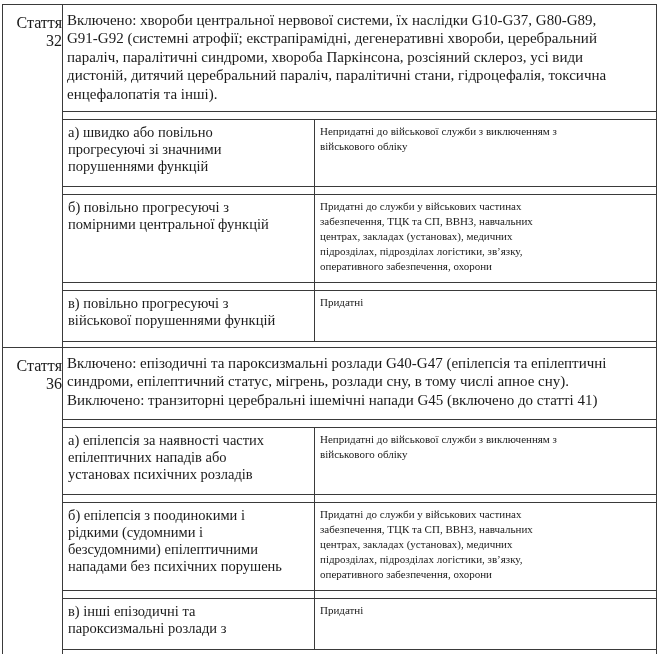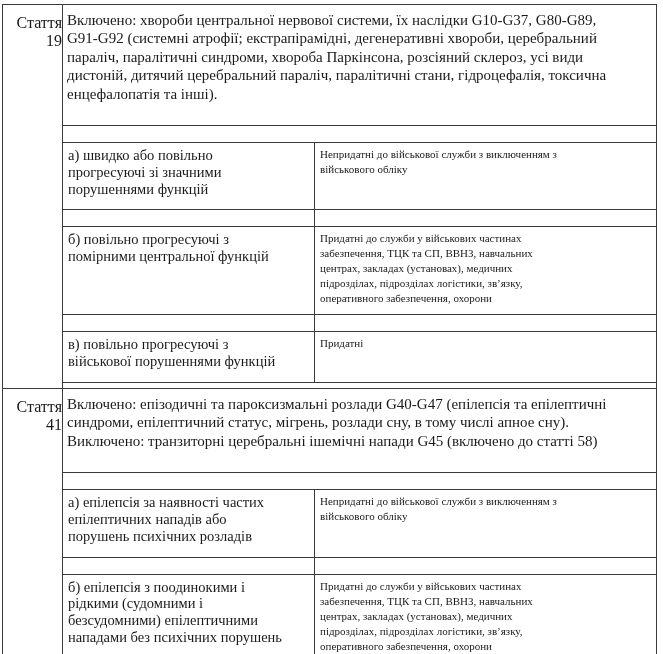--- a/index.html
+++ b/index.html
@@ -39,21 +39,21 @@
   }
   .content {
     flex: 1 1 auto;
     min-width: 0;
     box-sizing: border-box;
     padding-bottom: 5px;
   }
   .desc-cell {
     box-sizing: border-box;
     border-bottom: 1px solid #3a3a3a;
-    padding: 6px 4px 22px 4px;
+    padding: 6px 4px 8px 4px;
     font-size: 15px;
     line-height: 18.4px;
     white-space: pre-line;
   }
   .s21 .desc-cell { min-height: 102px; }
   .s22 .desc-cell { min-height: 72px; }
   .sub-rows {
     position: relative;
   }
   
@@ -61,21 +61,21 @@
     content: "";
     position: absolute;
     left: 251px;
     top: 0;
     bottom: 0;
     width: 1px;
     background: #3a3a3a;
   }
   .sub-row {
     display: flex;
-    margin-top: 16px;
+    margin-top: 7px;
     border-top: 1px solid #3a3a3a;
     border-bottom: 1px solid #3a3a3a;
   }
   .cond-cell {
     flex: 0 0 252px;
     width: 252px;
     box-sizing: border-box;
     border-right: 1px solid #3a3a3a;
     padding: 4px 4px 12px 5px;
     font-size: 14.5px;
@@ -95,21 +95,21 @@
   }
 </style>
 </head>
 <body>
 
 <div class="doc-table">
 
   <div class="section s21">
     <div class="num-cell">
       <div>Стаття</div>
-      <div>19</div>
+      <div>32</div>
     </div>
     <div class="content">
       <div class="desc-cell">Включено: хвороби центральної нервової системи, їх наслідки G10-G37, G80-G89,
 G91-G92 (системні атрофії; екстрапірамідні, дегенеративні хвороби, церебральний
 параліч, паралітичні синдроми, хвороба Паркінсона, розсіяний склероз, усі види
 дистоній, дитячий церебральний параліч, паралітичні стани, гідроцефалія, токсична
 енцефалопатія та інші).</div>
       <div class="sub-rows">
         <div class="sub-row">
           <div class="cond-cell">а) швидко або повільно
@@ -132,31 +132,31 @@
 військової порушеннями функцій</div>
           <div class="verdict-cell verdict-center">Придатні</div>
         </div>
       </div>
     </div>
   </div>
 
   <div class="section s22">
     <div class="num-cell">
       <div>Стаття</div>
-      <div>41</div>
+      <div>36</div>
     </div>
     <div class="content">
       <div class="desc-cell">Включено: епізодичні та пароксизмальні розлади G40-G47 (епілепсія та епілептичні
 синдроми, епілептичний статус, мігрень, розлади сну, в тому числі апное сну).
-Виключено: транзиторні церебральні ішемічні напади G45 (включено до статті 58)</div>
+Виключено: транзиторні церебральні ішемічні напади G45 (включено до статті 41)</div>
       <div class="sub-rows">
         <div class="sub-row">
           <div class="cond-cell">а) епілепсія за наявності частих
 епілептичних нападів або
-порушень психічних розладів</div>
+установах психічних розладів</div>
           <div class="verdict-cell">Непридатні до військової служби з виключенням з
 військового обліку</div>
         </div>
         <div class="sub-row">
           <div class="cond-cell">б) епілепсія з поодинокими і
 рідкими (судомними і
 безсудомними) епілептичними
 нападами без психічних порушень</div>
           <div class="verdict-cell">Придатні до служби у військових частинах
 забезпечення, ТЦК та СП, ВВНЗ, навчальних

